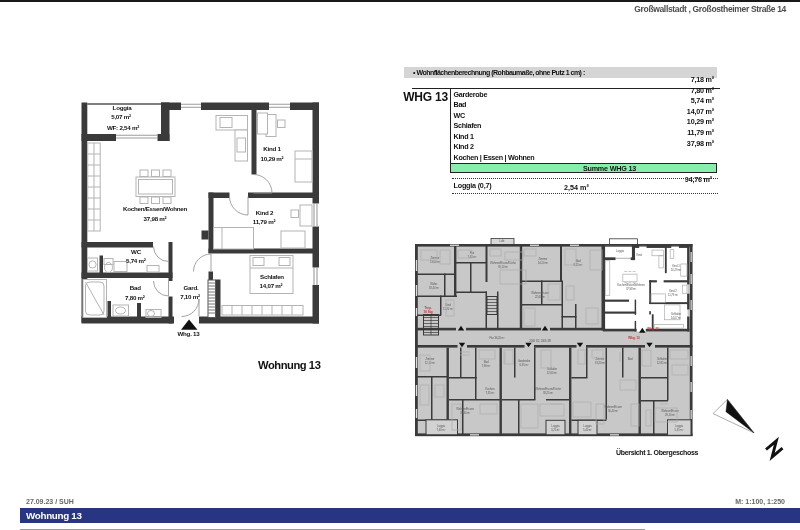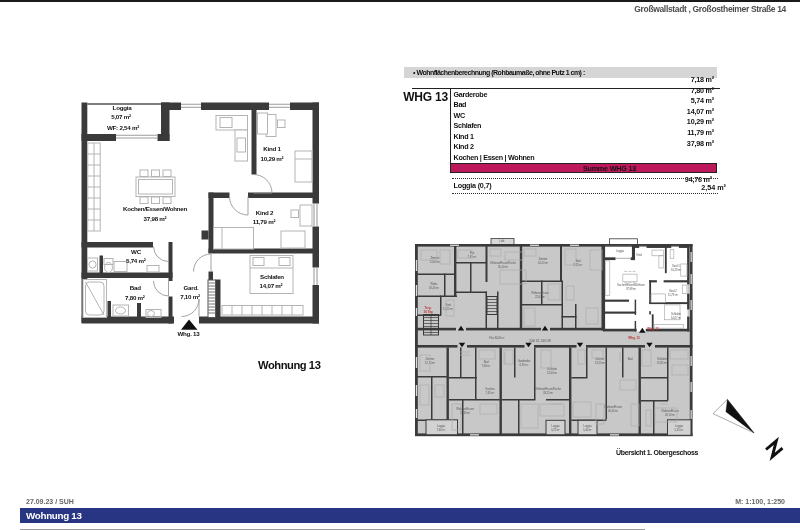--- a/index.html
+++ b/index.html
@@ -24,29 +24,29 @@
 <div class="abs" style="left:450px;top:88px;width:1.2px;height:85px;background:#222;"></div>
 
 <div class="abs b" style="left:453.5px;top:89.5px;width:260px;font-size:7.2px;color:#111;line-height:10.6px;letter-spacing:-0.3px;">
   Garderobe<br>Bad<br>WC<br>Schlafen<br>Kind 1<br>Kind 2<br>Kochen | Essen | Wohnen
 </div>
 
 <div class="abs b" style="left:600px;top:75px;width:114px;font-size:7.2px;color:#111;line-height:10.6px;text-align:right;letter-spacing:-0.2px;">
   7,18 m²<br>7,80 m²<br>5,74 m²<br>14,07 m²<br>10,29 m²<br>11,79 m²<br>37,98 m²
 </div>
 
-<div class="abs b" style="left:450px;top:163px;width:267px;height:9.5px;background:#be185d;border:1.2px solid #222;box-sizing:border-box;font-size:7.2px;color:#111;line-height:7.5px;letter-spacing:-0.2px;">
+<div class="abs b" style="left:450px;top:163px;width:267px;height:9.5px;background:#86efac;border:1.2px solid #222;box-sizing:border-box;font-size:7.2px;color:#111;line-height:7.5px;letter-spacing:-0.2px;">
   <span class="abs" style="right:80px;top:1px;">Summe WHG 13</span>
   <span class="abs" style="right:4px;top:12px;">94,76 m²</span>
 </div>
 
 <div class="abs" style="left:452px;top:177.5px;width:266px;height:0;border-top:1.6px dotted #333;"></div>
 
 <div class="abs b" style="left:453.5px;top:181px;width:260px;font-size:7.2px;color:#111;letter-spacing:-0.2px;">Loggia (0,7)</div>
-<div class="abs b" style="left:612px;top:183px;width:114px;font-size:7.2px;color:#111;text-align:right;">2,54 m²</div>
+<div class="abs b" style="left:564px;top:183px;width:114px;font-size:7.2px;color:#111;">2,54 m²</div>
 
 <div class="abs" style="left:452px;top:192.5px;width:266px;height:0;border-top:1.6px dotted #333;"></div>
 
 <div class="abs" style="left:70px;top:85px;">
 <svg width="260" height="260" viewBox="70 85 260 260" font-family="Liberation Sans, sans-serif">
 <g fill="#3a3a3a" stroke="none">
 
   <rect x="81.5" y="102.5" width="5.8" height="220"></rect>
 
   <rect x="161" y="102.5" width="20" height="7.5"></rect>

